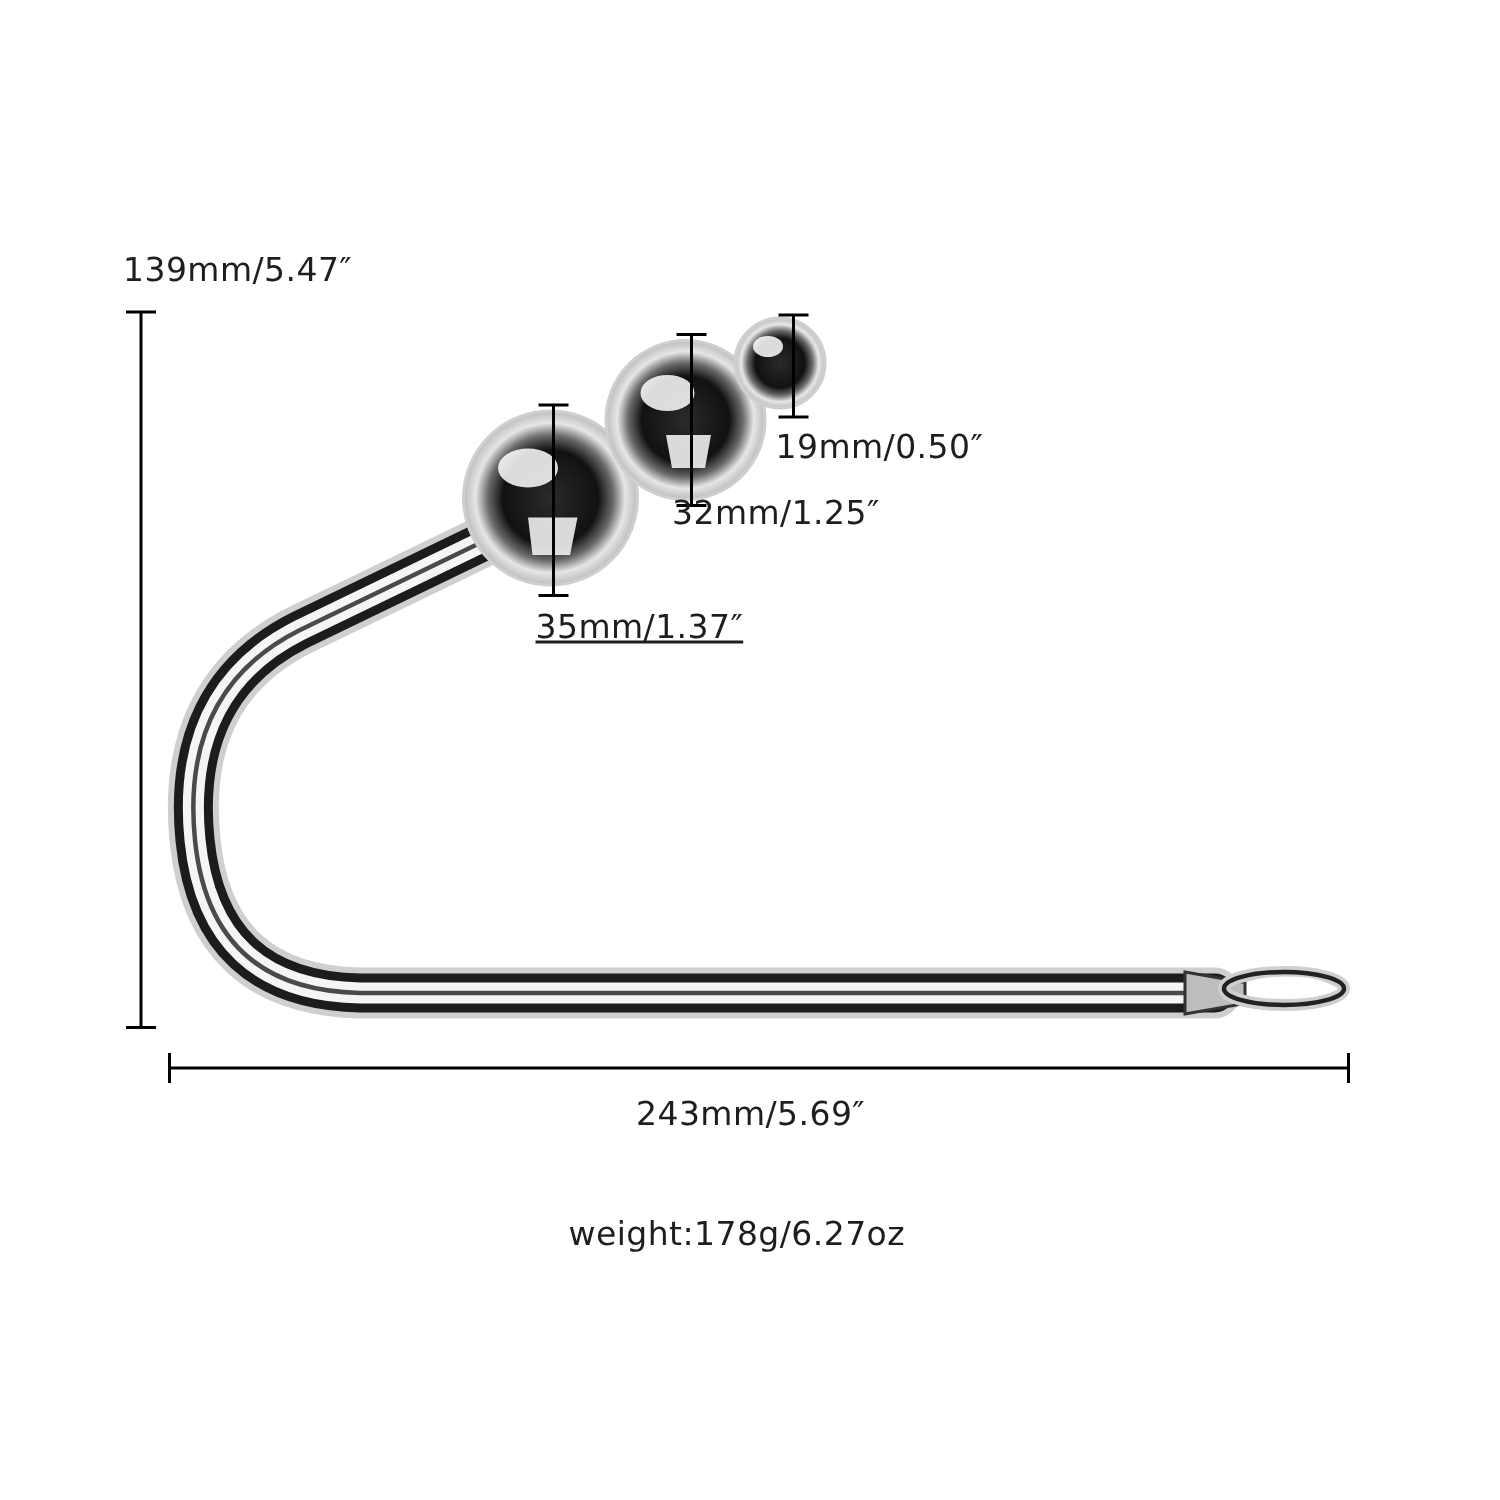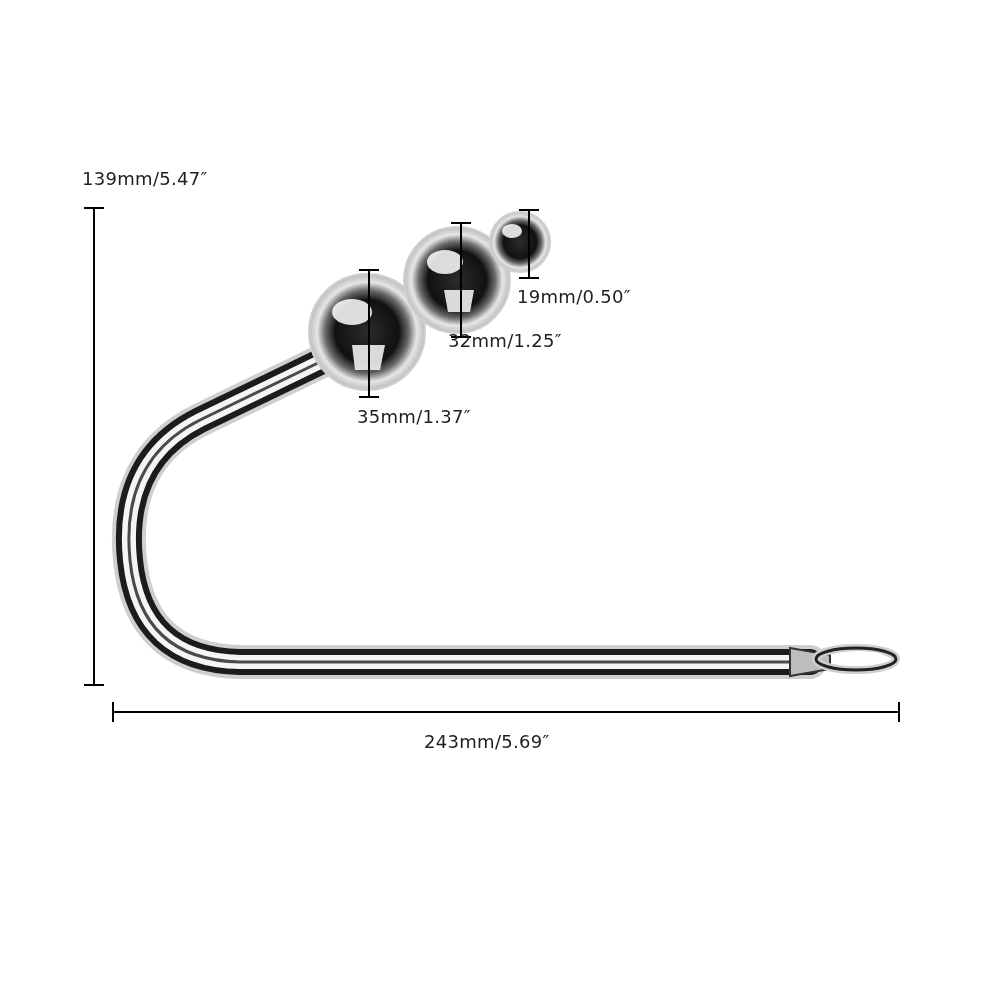--- a/index.html
+++ b/index.html
@@ -1,18 +1,18 @@
 <!DOCTYPE html>
 <html><head>
   <meta charset="utf-8">
   <style>
     html, body { margin: 0; padding: 0; background: #ffffff; }
     body { width: 1000px; height: 1000px; position: relative; overflow: hidden; font-family: "DejaVu Sans", sans-serif; }
     .stage { position: absolute; left: 0; top: 0; width: 1000px; height: 1000px; }
-    .label { position: absolute; color: #1e1e1e; font-size: 18px; letter-spacing: 0.3px; white-space: nowrap; }
+    .label { position: absolute; color: #1e1e1e; font-size: 22px; letter-spacing: 0.3px; white-space: nowrap; }
     svg { position: absolute; left: 0; top: 0; }
   </style>
 </head>
 <body>
 
 <div class="stage">
 
   <svg width="1000" height="1000" viewBox="0 0 1000 1000">
     <defs>
       <linearGradient id="rodGrad" x1="0" y1="0" x2="0" y2="1">
@@ -91,16 +91,17 @@
     <g stroke="#000" stroke-width="2">
       <line x1="529" y1="210" x2="529" y2="278"></line>
       <line x1="519" y1="210" x2="539" y2="210"></line>
       <line x1="519" y1="278" x2="539" y2="278"></line>
     </g>
   </svg>
 
   <div class="label" style="left:82px; top:168px;">139mm/5.47″</div>
   <div class="label" style="left:517px; top:286px;">19mm/0.50″</div>
   <div class="label" style="left:448px; top:330px;">32mm/1.25″</div>
-  <div class="label" style="left:357px; top:406px;">35mm/1.37″</div>
+  <div class="label" style="left:357px; top:406px;text-decoration:underline;">35mm/1.37″</div>
   <div class="label" style="left:424px; top:731px;">243mm/5.69″</div>
+  <div class="label" style="left:379px; top:811px;">weight:178g/6.27oz</div>
 
 </div>
 
 </body></html>

